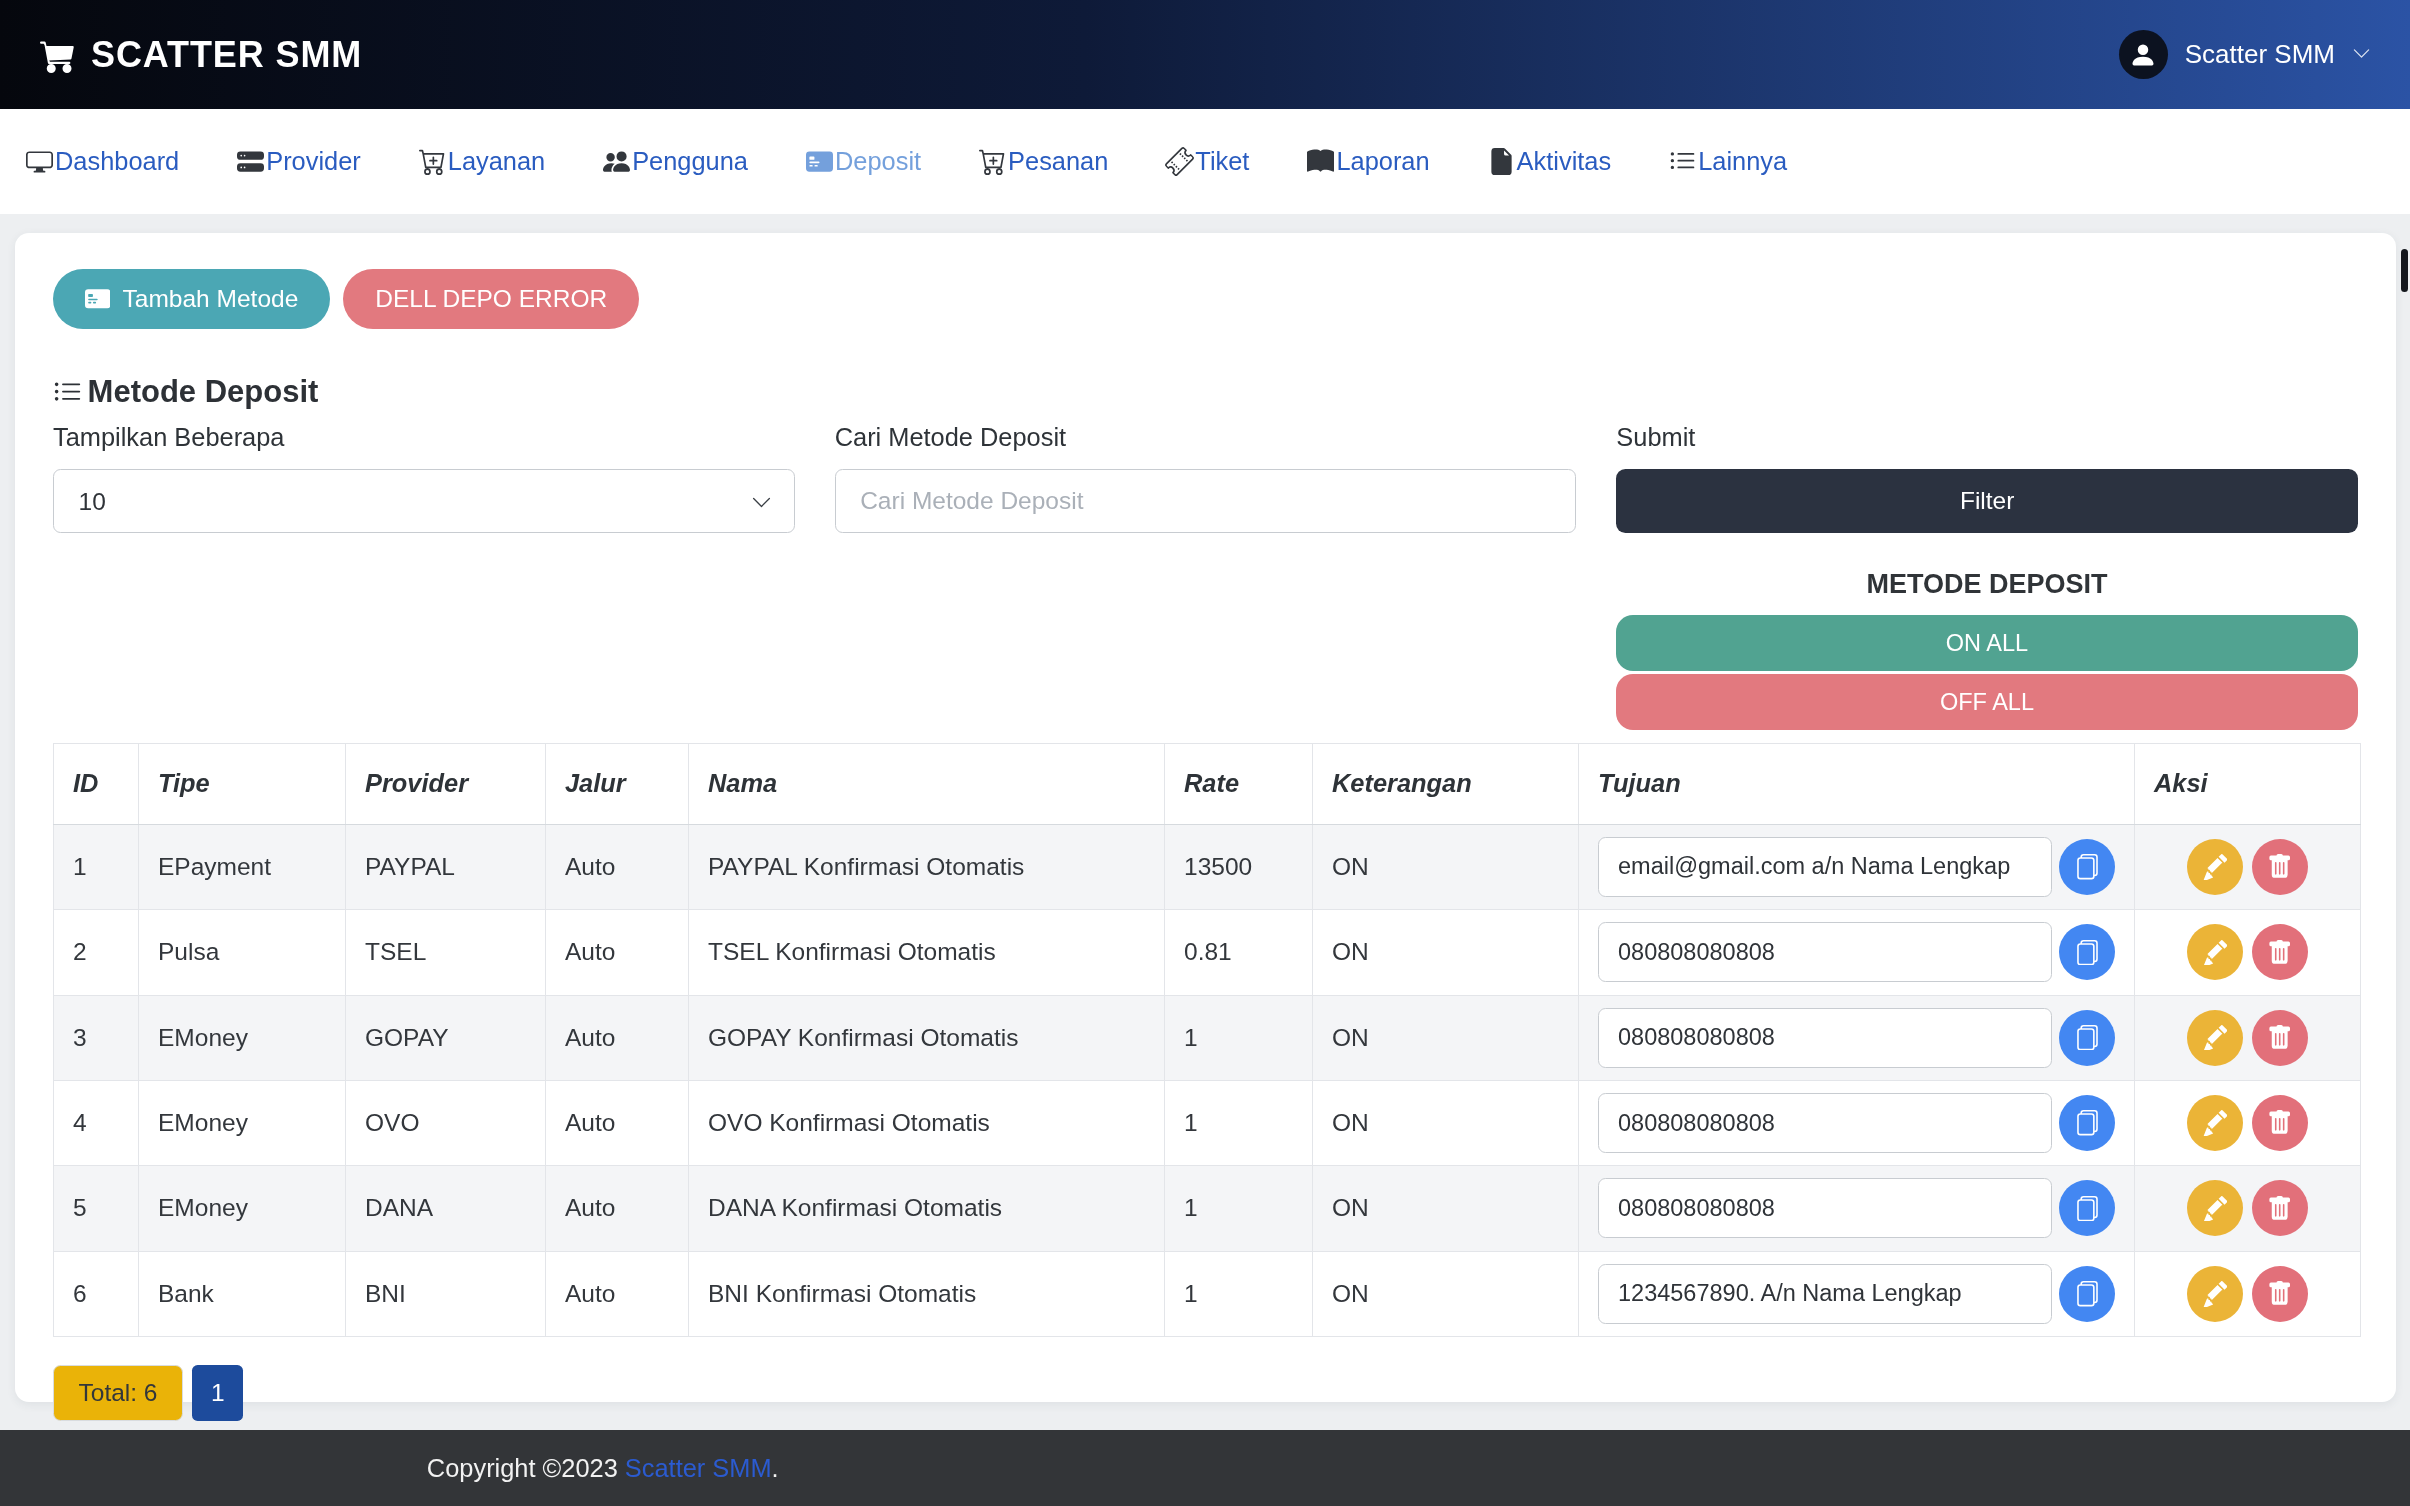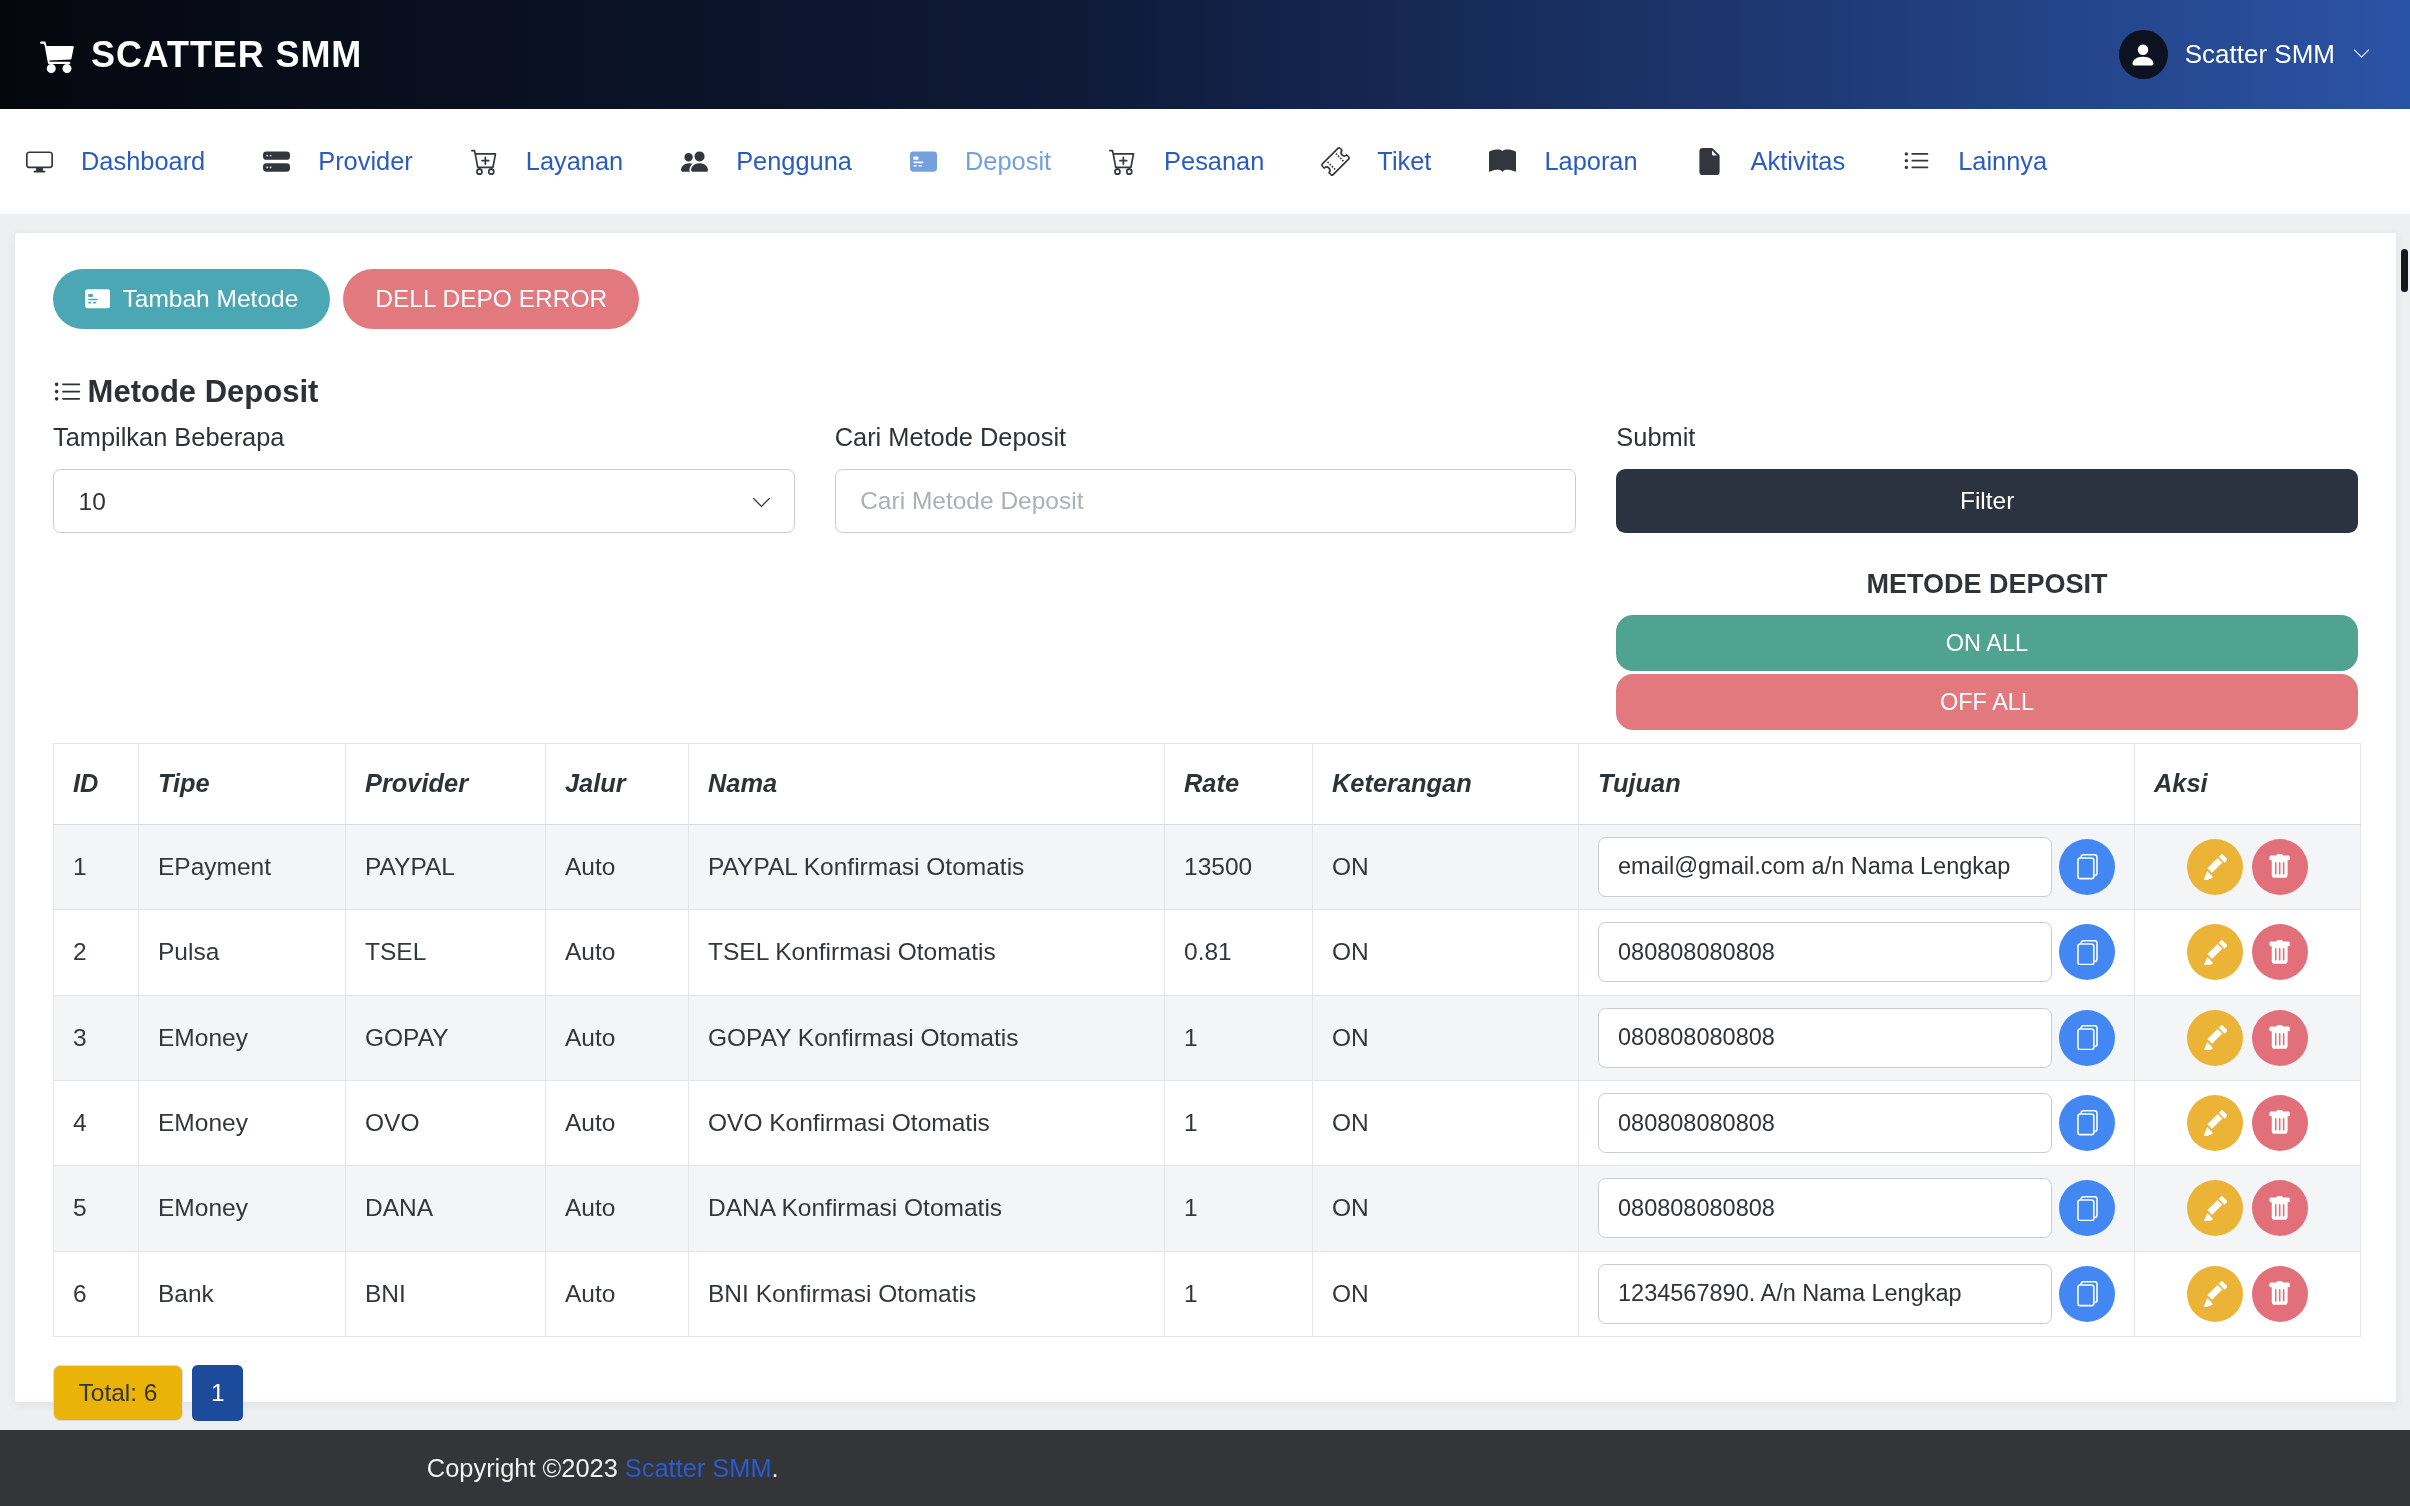--- a/index.html
+++ b/index.html
@@ -26,30 +26,30 @@
   }
   .avatar svg { width: 28px; height: 28px; color: #ffffff; }
   .username { font-size: 26px; }
   .userbox .chev svg { width: 19px; height: 19px; color: #dfe6f2; }
 
   
   .navbar {
     height: 105px; background: #ffffff;
     display: flex; align-items: center; gap: 58px; padding: 0 26px;
   }
-  .nav-item { display: flex; align-items: center; gap: 28px; cursor: pointer; }
+  .nav-item { display: flex; align-items: center; gap: 2px; cursor: pointer; }
   .nav-item .nicon svg { width: 27px; height: 27px; color: #33373d; display: block; }
   .nav-item .nlabel { font-size: 25.4px; color: #2a5cc0; }
   .nav-item.active .nicon svg { color: #74a0dc; }
   .nav-item.active .nlabel { color: #74a0dc; }
 
   
   .page { height: 1216px; padding: 19px 15px 0 15px; }
   .card {
-    background: #ffffff; border-radius: 3px; height: 1169px;
+    background: #ffffff; border-radius: 14px; height: 1169px;
     padding: 36px 38px 0 38px;
     box-shadow: 0 2.8px 9.4px rgba(40,50,70,0.07);
   }
   .btn-row { display: flex; gap: 13px; }
   .pill-btn {
     height: 60px; border: none; border-radius: 30px;
     color: #ffffff; font-size: 24.5px; font-family: inherit;
     display: inline-flex; align-items: center; gap: 12.2px; padding: 0 32px;
     cursor: pointer;
   }

